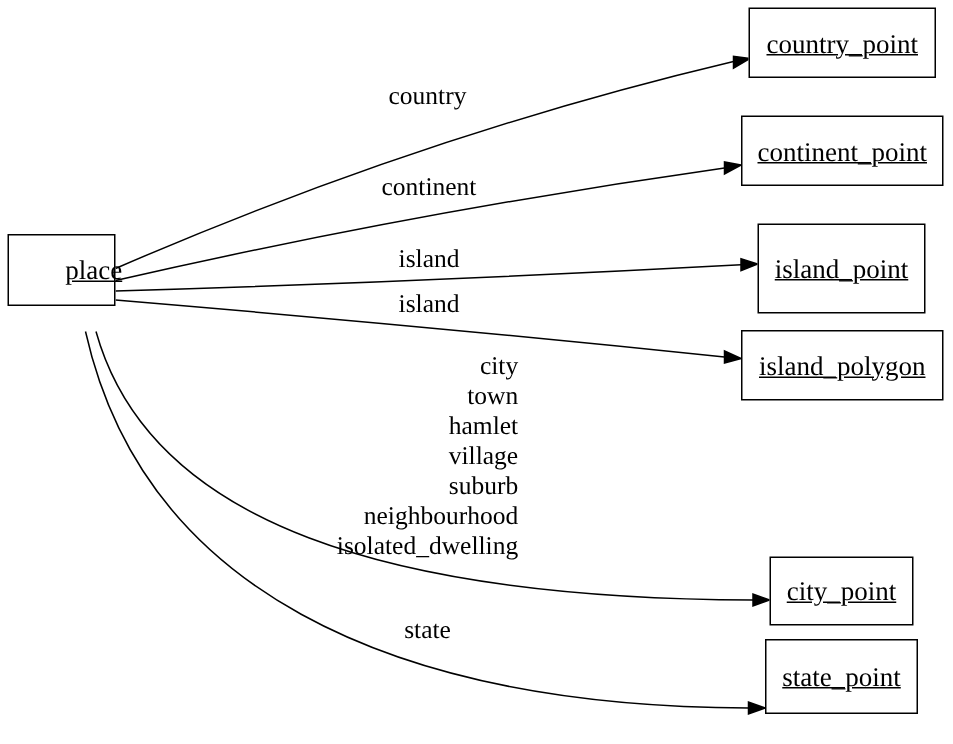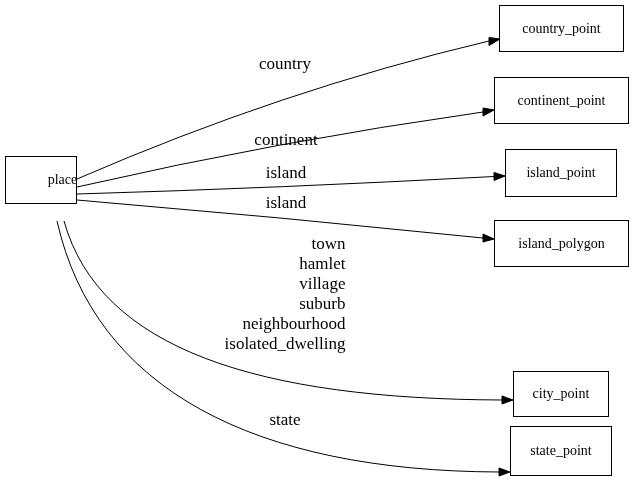--- a/index.html
+++ b/index.html
@@ -32,24 +32,25 @@
     fill: #000000;
     stroke: #000000;
   }
   .node {
     position: absolute;
     border: 1px solid #000000;
     background: #ffffff;
     display: flex;
     align-items: center;
     justify-content: center;
-    font-size: 14px;
+    font-size: 18px;
     line-height: 1;
     box-sizing: border-box;
     white-space: nowrap;
+    text-decoration: underline;
   }
   .edge-label {
     position: absolute;
     transform: translateX(-50%);
     font-size: 17px;
     line-height: 20px;
     white-space: nowrap;
     text-align: right;
   }
   .edge-label span { display: block; }
@@ -73,37 +74,38 @@
     <path d="M 57,221 C 95,390 255,471 499,472"></path>
     <polygon points="510,472 499,468 499,476"></polygon>
   </svg>
 
   <div class="node" style="left:5px; top:156px; width:72px; height:48px;padding-left:43px;">place</div>
 
   <div class="node" style="left:499px; top:5px; width:125px; height:47px;">country_point</div>
 
   <div class="node" style="left:494px; top:77px; width:135px; height:47px;">continent_point</div>
 
-  <div class="node" style="left:505px; top:149px; width:112px; height:48px;">island_point</div>
+  <div class="node" style="left:505px; top:149px; width:112px; height:60px;">island_point</div>
 
   <div class="node" style="left:494px; top:220px; width:135px; height:47px;">island_polygon</div>
 
   <div class="node" style="left:513px; top:371px; width:96px; height:46px;">city_point</div>
 
   <div class="node" style="left:510px; top:426px; width:102px; height:50px;">state_point</div>
 
   <div class="edge-label" style="left:285px; top:54px;">country</div>
 
-  <div class="edge-label" style="left:286px; top:130px;">continent</div>
+  <div class="edge-label" style="left:286px; top:115px;">continent</div>
 
   <div class="edge-label" style="left:286px; top:163px;">island</div>
 
   <div class="edge-label" style="left:286px; top:193px;">island</div>
 
   <div class="edge-label" style="left:285px; top:234px;">
+    <span>city</span>
     <span>town</span>
     <span>hamlet</span>
     <span>village</span>
     <span>suburb</span>
     <span>neighbourhood</span>
     <span>isolated_dwelling</span>
   </div>
 
   <div class="edge-label" style="left:285px; top:410px;">state</div>
 

